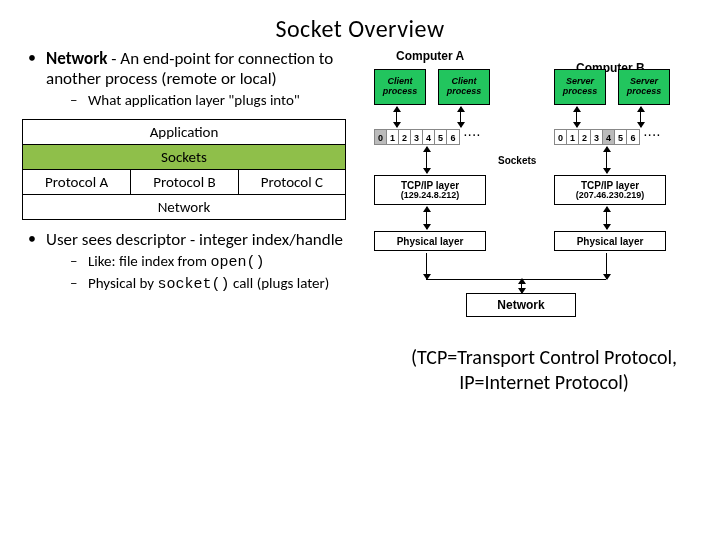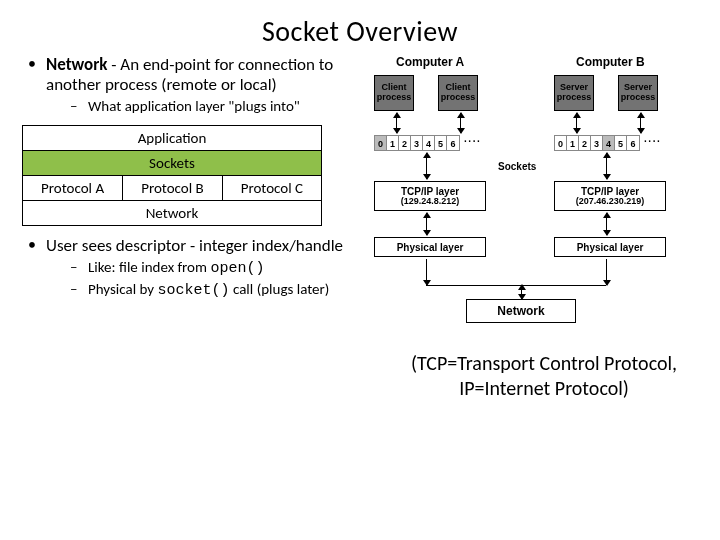--- a/index.html
+++ b/index.html
@@ -6,21 +6,21 @@
   body {
     width: 720px; height: 540px;
     font-family: Calibri, Arial, sans-serif;
     background: #fff;
     color: #000;
     position: relative;
     overflow: hidden;
   }
   .title {
     text-align: center;
-    font-size: 28px;
+    font-size: 24px;
     font-weight: 400;
     padding: 14px 0 6px 0;
     letter-spacing: 0.5px;
   }
   .content {
     display: flex;
     padding: 0 10px 0 18px;
   }
   .left { width: 340px; }
   .right { width: 340px; padding-left: 8px; }
@@ -32,46 +32,47 @@
   }
   ul.sub { list-style: none; padding-left: 30px; font-size: 15px; line-height: 1.2; margin-top: 2px; }
   ul.sub > li { position: relative; padding-left: 12px; margin-bottom: 2px; }
   ul.sub > li::before {
     content: "–"; position: absolute; left: -6px; top: 0; color: #000;
   }
   .mono { font-family: "Courier New", monospace; }
 
   .stack {
     margin: 10px 0 10px 4px;
-    width: 300px;
+    width: 324px;
     border-collapse: collapse;
     font-size: 15px;
   }
   .stack td {
     border: 1.5px solid #000;
     text-align: center;
     padding: 3px 6px;
     background: #fff;
   }
   .stack td.highlight { background: #8fbf4a; }
 
   
   .diagram {
     position: relative;
     width: 330px;
     height: 290px;
     font-family: Arial, sans-serif;
   }
   .computer-label { position: absolute; font-weight: bold; font-size: 12px; }
   .proc-box {
-    position: absolute; width: 40px; height: 36px;
-    border: 1.5px solid #000; background: #737373;
+    position: absolute; width: 52px; height: 36px;
+    border: 1.5px solid #000; background: #22c55e;
     font-size: 9px; text-align: center; line-height: 1.1;
     display: flex; align-items: center; justify-content: center;
     font-weight: bold;
+    font-style: italic;
   }
   .ports-row {
     position: absolute; display: flex; height: 16px;
     border: 1px solid #888;
   }
   .ports-row .pcell {
     width: 12px; border-right: 1px solid #888;
     font-size: 9px; text-align: center; line-height: 16px;
     background: #fff; font-weight: bold;
   }
@@ -160,21 +161,21 @@
         </ul>
       </li>
     </ul>
 
   </div>
 
   <div class="right">
     <div class="diagram">
 
       <div class="computer-label" style="left:30px; top:0;">Computer A</div>
-      <div class="computer-label" style="left:210px; top:0;">Computer B</div>
+      <div class="computer-label" style="left:210px; top:12px;">Computer B</div>
 
       <div class="proc-box" style="left:8px; top:20px;">Client process</div>
       <div class="proc-box" style="left:72px; top:20px;">Client process</div>
       <div class="proc-box" style="left:188px; top:20px;">Server process</div>
       <div class="proc-box" style="left:252px; top:20px;">Server process</div>
 
       <div class="arrow-v" style="left:30px; top:58px; height:20px;"></div>
       <div class="arrow-v" style="left:94px; top:58px; height:20px;"></div>
       <div class="arrow-v" style="left:210px; top:58px; height:20px;"></div>
       <div class="arrow-v" style="left:274px; top:58px; height:20px;"></div>

